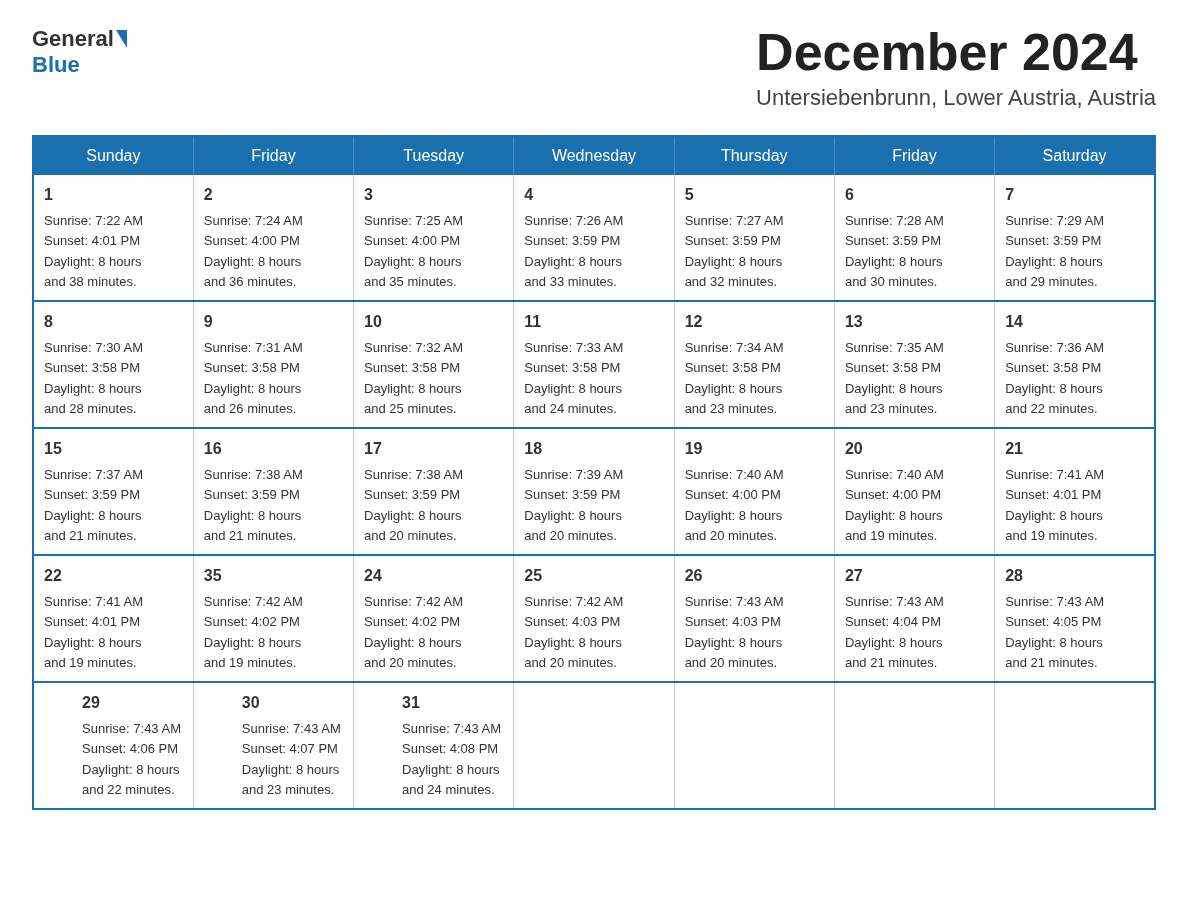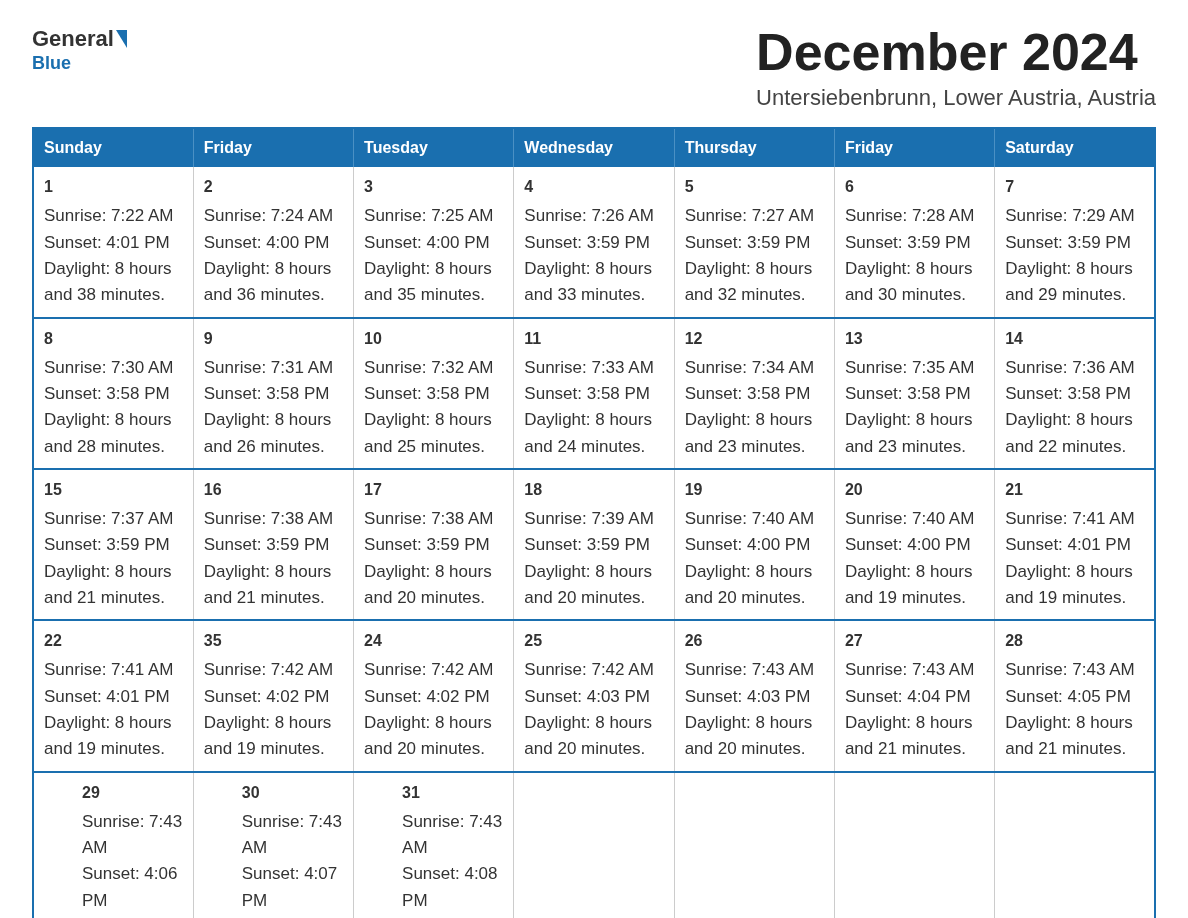--- a/index.html
+++ b/index.html
@@ -7,34 +7,34 @@
       font-family: Arial, sans-serif;
       background: #fff;
       padding: 24px 32px;
       width: 1188px;
       min-height: 918px;
     }
     .header-row {
       display: flex;
       align-items: flex-start;
       justify-content: space-between;
-      margin-bottom: 16px;
+      margin-bottom: 24px;
     }
     .logo {
       display: flex;
       align-items: center;
       margin-top: 4px;
     }
     .logo-text-general {
       font-size: 22px;
       font-weight: bold;
       color: #333;
     }
     .logo-text-blue {
-      font-size: 18px;
+      font-size: 22px;
       font-weight: bold;
       color: #1a6faf;
     }
     .title-section {
       text-align: left;
     }
     .month-title {
       font-size: 52px;
       font-weight: bold;
       color: #222;
@@ -47,23 +47,23 @@
     }
     .calendar {
       width: 100%;
       border-collapse: collapse;
       border: 2px solid #1a6faf;
     }
     .calendar th {
       background-color: #1a6faf;
       color: #fff;
       font-size: 16px;
-      font-weight: bold;
-      padding: 10px 10px;
-      text-align: left;
+      font-weight: normal;
+      padding: 10px 16px;
+      text-align: center;
       border-right: 1px solid #4a90c4;
     }
     .calendar th:last-child {
       border-right: none;
     }
     .calendar td {
       vertical-align: top;
       padding: 8px 10px;
       border-right: 1px solid #ccc;
       border-bottom: 2px solid #1a6faf;
@@ -79,21 +79,21 @@
       border-bottom: none;
       padding-left: 48px;
     }
     .day-number {
       font-size: 16px;
       font-weight: bold;
       display: block;
       margin-bottom: 4px;
     }
     .day-info {
-      font-size: 17px;
+      font-size: 13px;
       color: #333;
       line-height: 1.55;
       margin-top: 28px;
     }
     .empty-cell {
       background: #fff;
     }
   </style>
 </head>
 <body>

